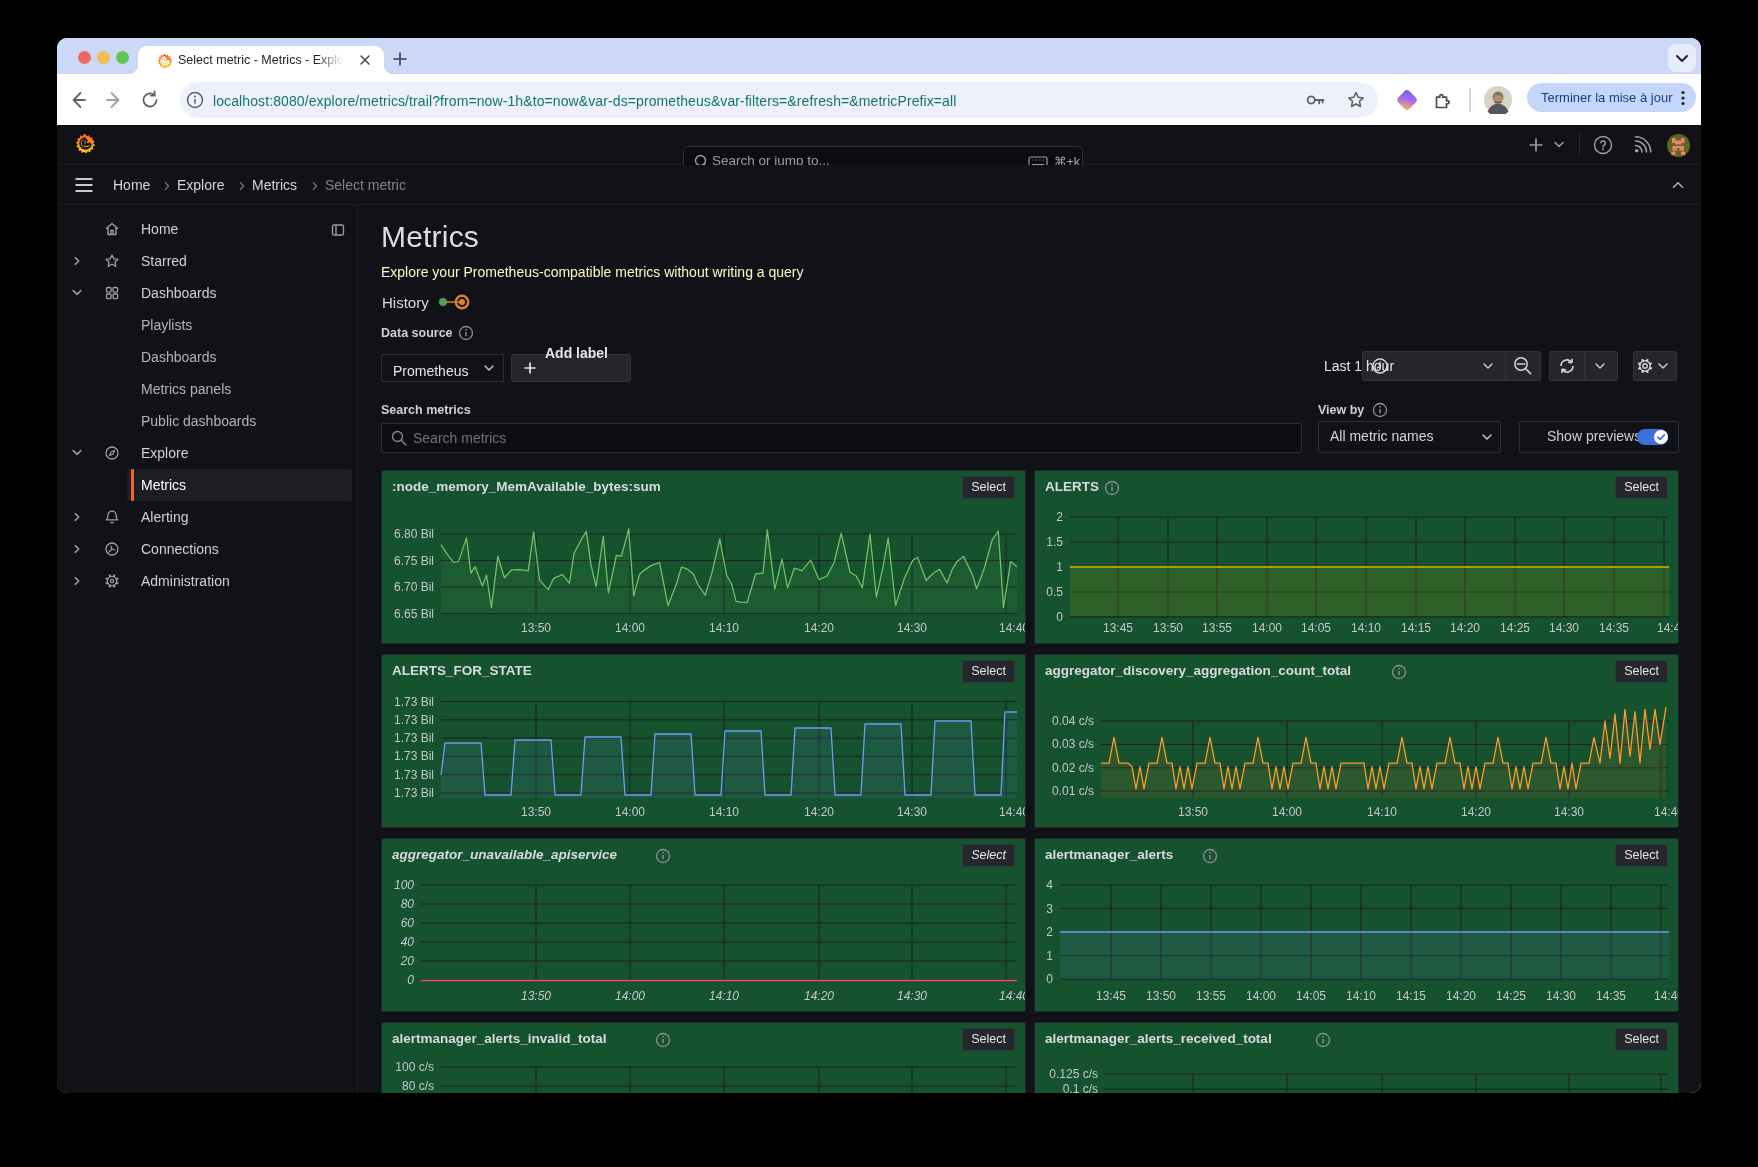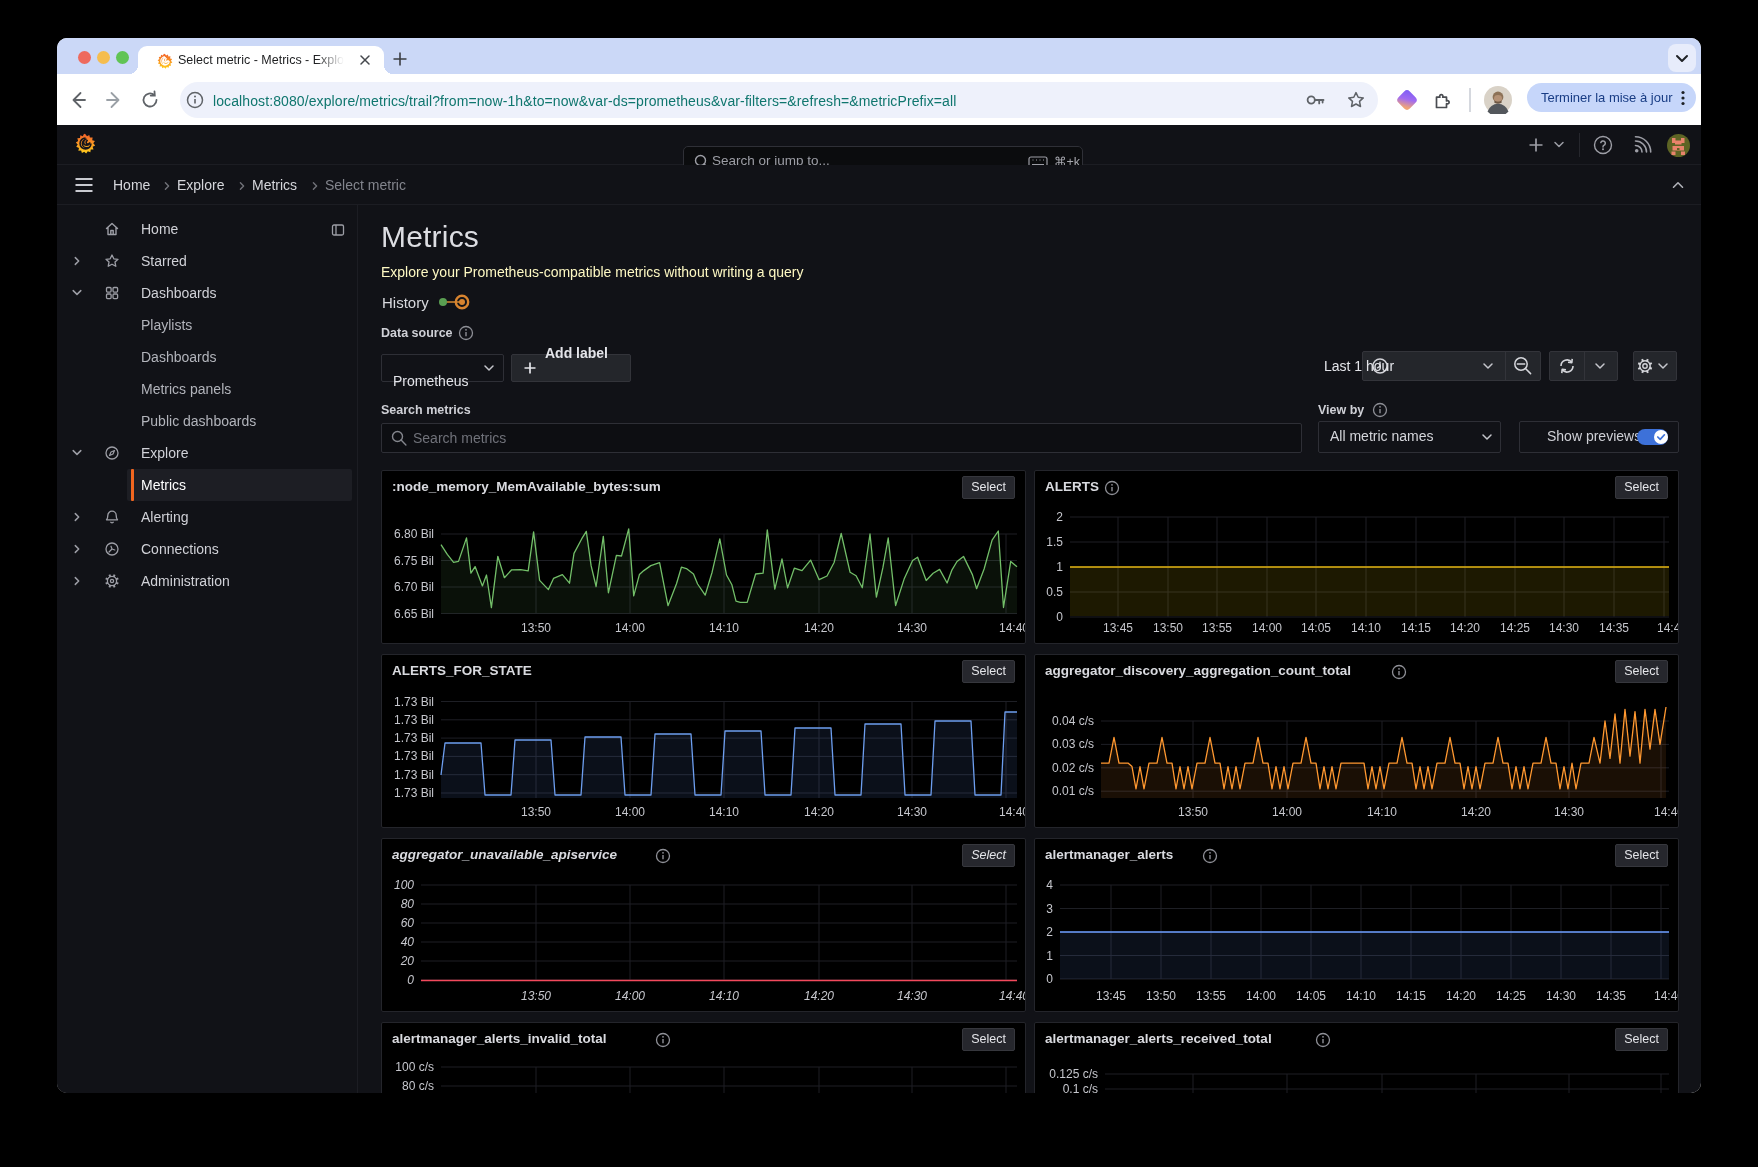--- a/index.html
+++ b/index.html
@@ -32,21 +32,21 @@
 .navactive{position:absolute;left:70px;top:344px;width:225px;height:32px;background:#1d1e24;border-radius:2px;}
 .navbar-orange{position:absolute;left:74px;top:344px;width:3px;height:32px;background:#f2661f;border-radius:1px;}
 
 .h1{position:absolute;left:324px;top:95px;font-size:30px;font-weight:500;color:#dcdde2;letter-spacing:0.2px;}
 .sub{position:absolute;left:324px;top:139px;font-size:14px;color:#fef9c3;}
 .histlabel{position:absolute;left:325px;top:169px;font-size:15px;font-weight:400;color:#d8d9de;}
 .flabel{position:absolute;font-size:12.5px;font-weight:600;color:#cfd0d6;}
 .inputbox{position:absolute;background:#111217;border:1px solid #2e2f36;border-radius:2px;}
 .btnsec{position:absolute;background:#24262b;border:1px solid #33343a;border-radius:2px;}
 .btxt{font-size:14px;color:#e4e5ea;font-weight:500;}
-.panel{position:absolute;width:645px;height:174px;background:#000000;border:1px solid #24252b;border-radius:2px;overflow:hidden;}
+.panel{position:absolute;width:645px;height:174px;background:#14532d;border:1px solid #24252b;border-radius:2px;overflow:hidden;}
 .ptitle{position:absolute;left:10px;top:8px;font-size:13.5px;font-weight:600;color:#d9dadf;letter-spacing:0;}
 .pselect{position:absolute;right:10px;top:5px;width:53px;height:23px;background:#26272d;border:1px solid #36373d;border-radius:2px;font-size:12.5px;font-weight:500;color:#e4e5e9;text-align:center;line-height:21px;}
 .toggle{position:absolute;left:1580px;top:304px;width:31px;height:16px;border-radius:8px;background:#3d71d9;}
 </style></head><body>
 <div class="window">
     <div class="tabstrip">
       <div class="tl" style="left:20.5px;background:#ee6a5e;"></div>
       <div class="tl" style="left:39.8px;background:#f5bd4f;"></div>
       <div class="tl" style="left:59.1px;background:#61c454;"></div>
       <div class="tab">
@@ -286,21 +286,21 @@
         <circle cx="24" cy="9" r="6.2" fill="none" stroke="#d8842f" stroke-width="2.4"></circle>
         <circle cx="24" cy="9" r="3" fill="#d8842f"></circle>
       </svg>
       <div class="flabel" style="left:324px;top:201px;">Data source</div>
       <svg class="abs" style="left:401px;top:200px" width="16" height="16" viewBox="0 0 16 16">
         <circle cx="8" cy="8" r="6.5" fill="none" stroke="#8e8f96" stroke-width="1.3"></circle>
         <line x1="8" y1="7" x2="8" y2="11.2" stroke="#8e8f96" stroke-width="1.4"></line>
         <circle cx="8" cy="4.8" r="0.9" fill="#8e8f96"></circle>
       </svg>
       <div class="inputbox" style="left:324px;top:229px;width:123px;height:28px;"></div>
-      <div class="abs btxt" style="left:336px;top:248px;">Prometheus</div>
+      <div class="abs btxt" style="left:336px;top:238px;">Prometheus</div>
       <svg class="abs" style="left:426px;top:237px" width="12" height="12" viewBox="0 0 12 12">
         <polyline points="2,4.0 6,8.0 10,4.0" fill="none" stroke="#c5c6cc" stroke-width="1.5" stroke-linecap="round" stroke-linejoin="round"></polyline>
       </svg>
       <div class="btnsec" style="left:454px;top:229px;width:120px;height:28px;"></div>
       <svg class="abs" style="left:466px;top:236px" width="14" height="14" viewBox="0 0 14 14">
         <path d="M7 1.5 V12.5 M1.5 7 H12.5" stroke="#e4e5ea" stroke-width="1.7"></path>
       </svg>
       <div class="abs btxt" style="left:488px;top:220px;font-weight:bold;">Add label</div>
       <div class="btnsec" style="left:1305px;top:226px;width:179px;height:30px;"></div>
       <svg class="abs" style="left:1314px;top:232px" width="18" height="18" viewBox="0 0 18 18">

